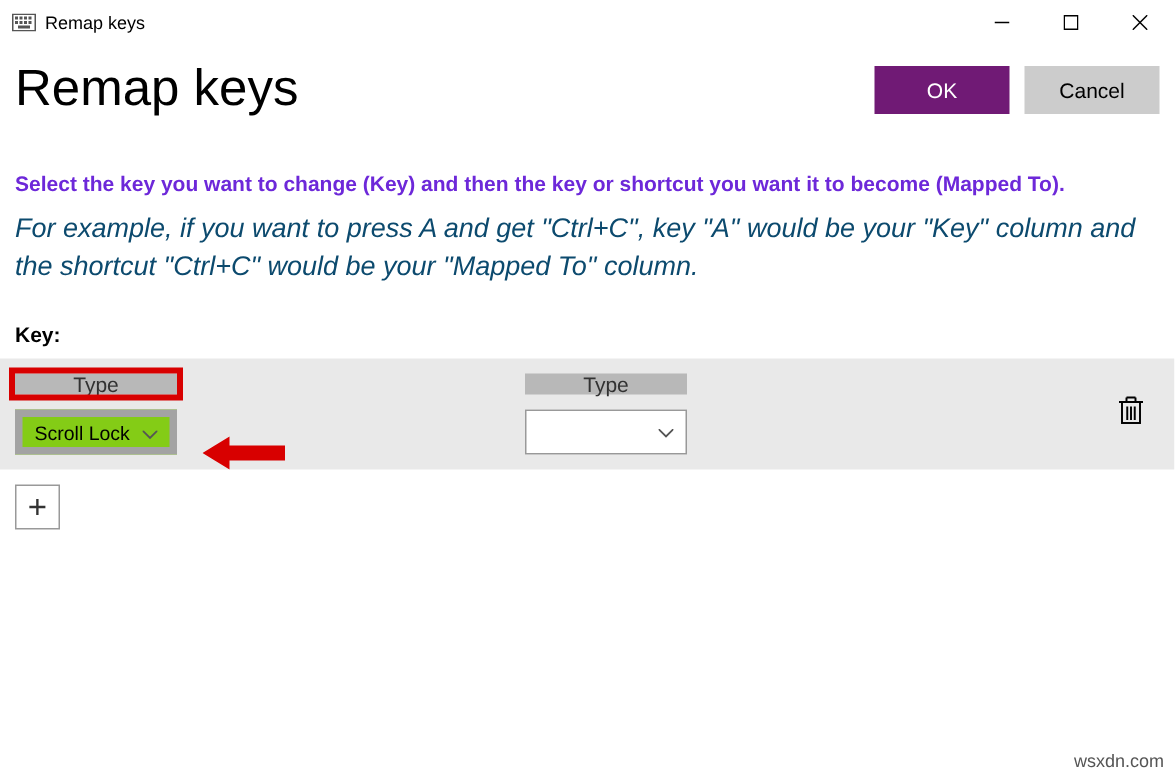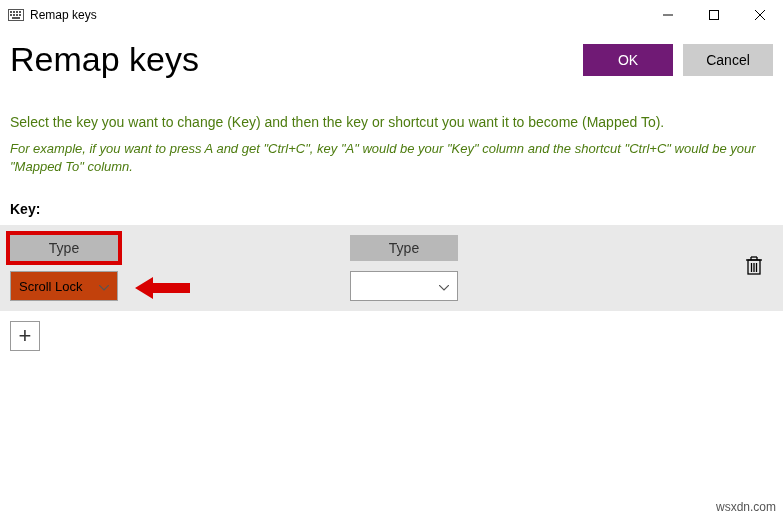--- a/index.html
+++ b/index.html
@@ -65,28 +65,28 @@
       margin-left: 10px;
       display:flex;
       align-items:center;
       justify-content:center;
     }
     .btn-primary { background: #701a75; color: #fff; }
     .btn-secondary { background: #ccc; color: #000; }
     .instructions {
       padding: 30px 10px 5px 10px;
       font-size: 14px;
-      font-weight: 400;
-      color:#4d7c0f;
+      font-weight: 700;
+      color:#6d28d9;
     }
     .example {
       padding: 5px 10px 0 10px;
-      font-size: 13px;
+      font-size: 18px;
       font-style: italic;
-      color:#4d7c0f;
+      color:#0c4a6e;
       line-height:1.4;
     }
     .columns-header {
       display: flex;
       padding: 25px 10px 8px 10px;
       font-size: 14px;
       font-weight: 700;
     }
     .col-key { width: 380px; }
     .col-mapped { flex:1; }
@@ -108,38 +108,38 @@
       width: 0;
       display:flex;
       align-items:center;
       justify-content:center;
       position:absolute;
       left: 215px;
       top: 42px;
     }
     .type-btn {
       width: 108px;
-      height: 26px;
+      height: 14px;
       background: #b8b8b8;
       border:none;
       color:#323232;
       font-size: 14px;
       display:flex;
       align-items:center;
       justify-content:center;
     }
     .type-btn.highlight {
       outline: 4px solid #d80000;
       outline-offset: 0;
     }
     .select-box {
       width: 108px;
       height: 30px;
-      background:#c2410c;
-      border:1px solid #a3a3a3;
+      background:#84cc16;
+      border:5px solid #a3a3a3;
       display:flex;
       align-items:center;
       padding:0 8px;
       font-size:13px;
       position:relative;
     }
     .select-box .chev {
       margin-left:auto;
     }
     .empty-select {

